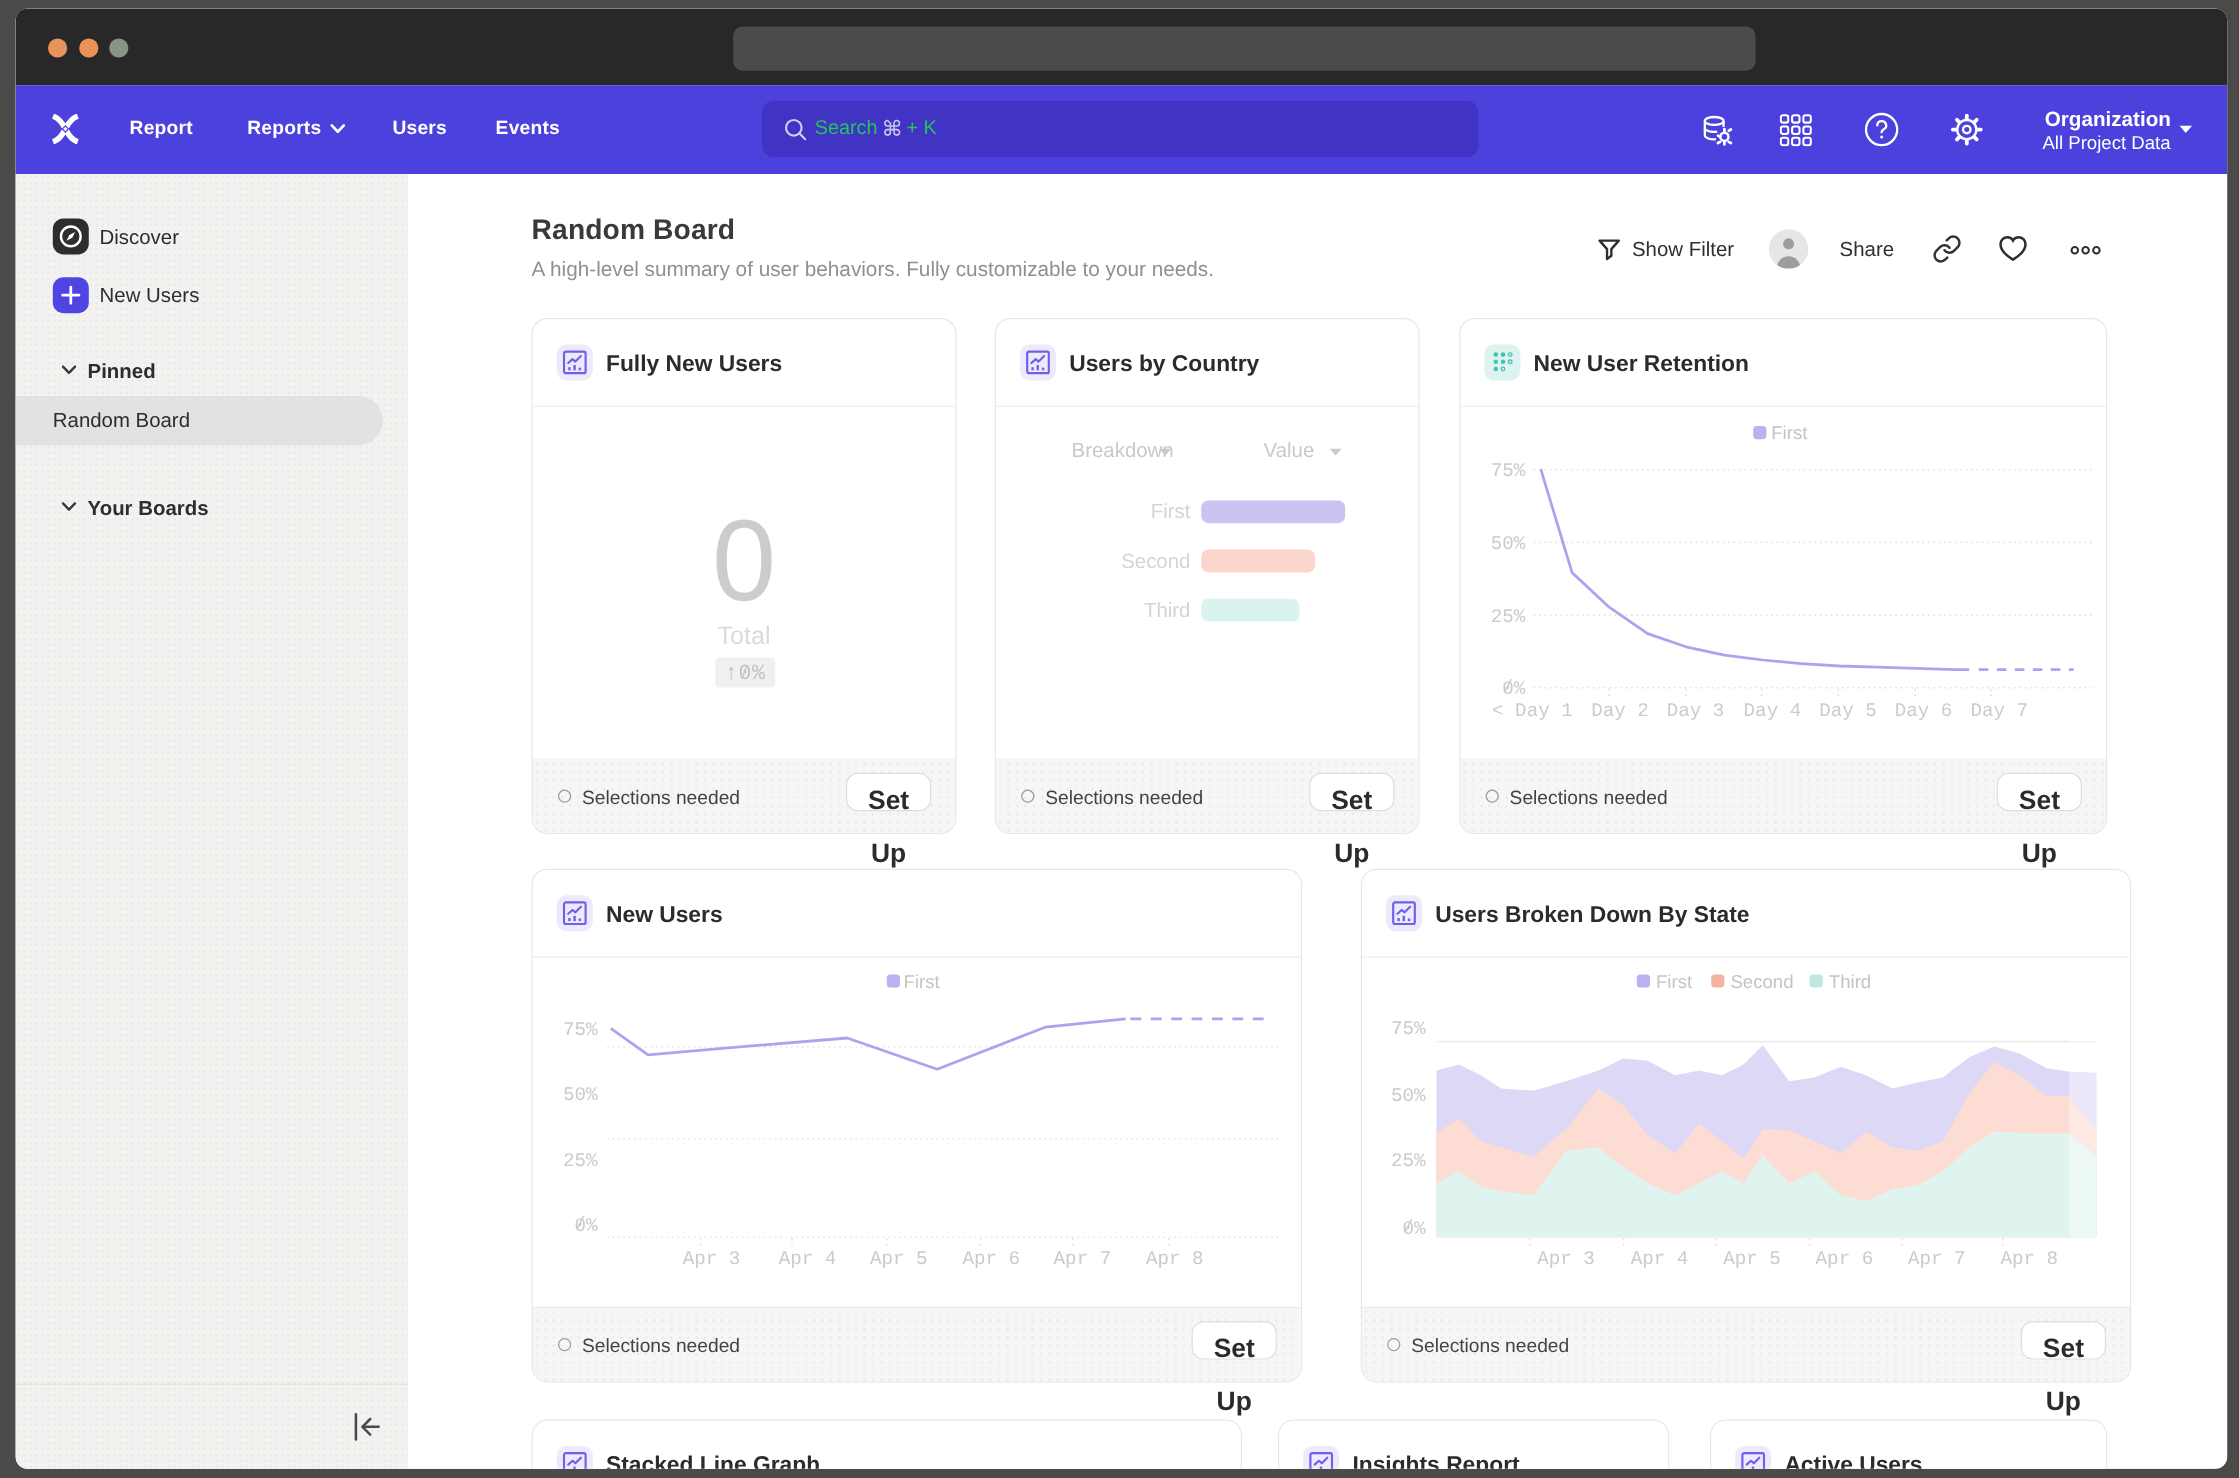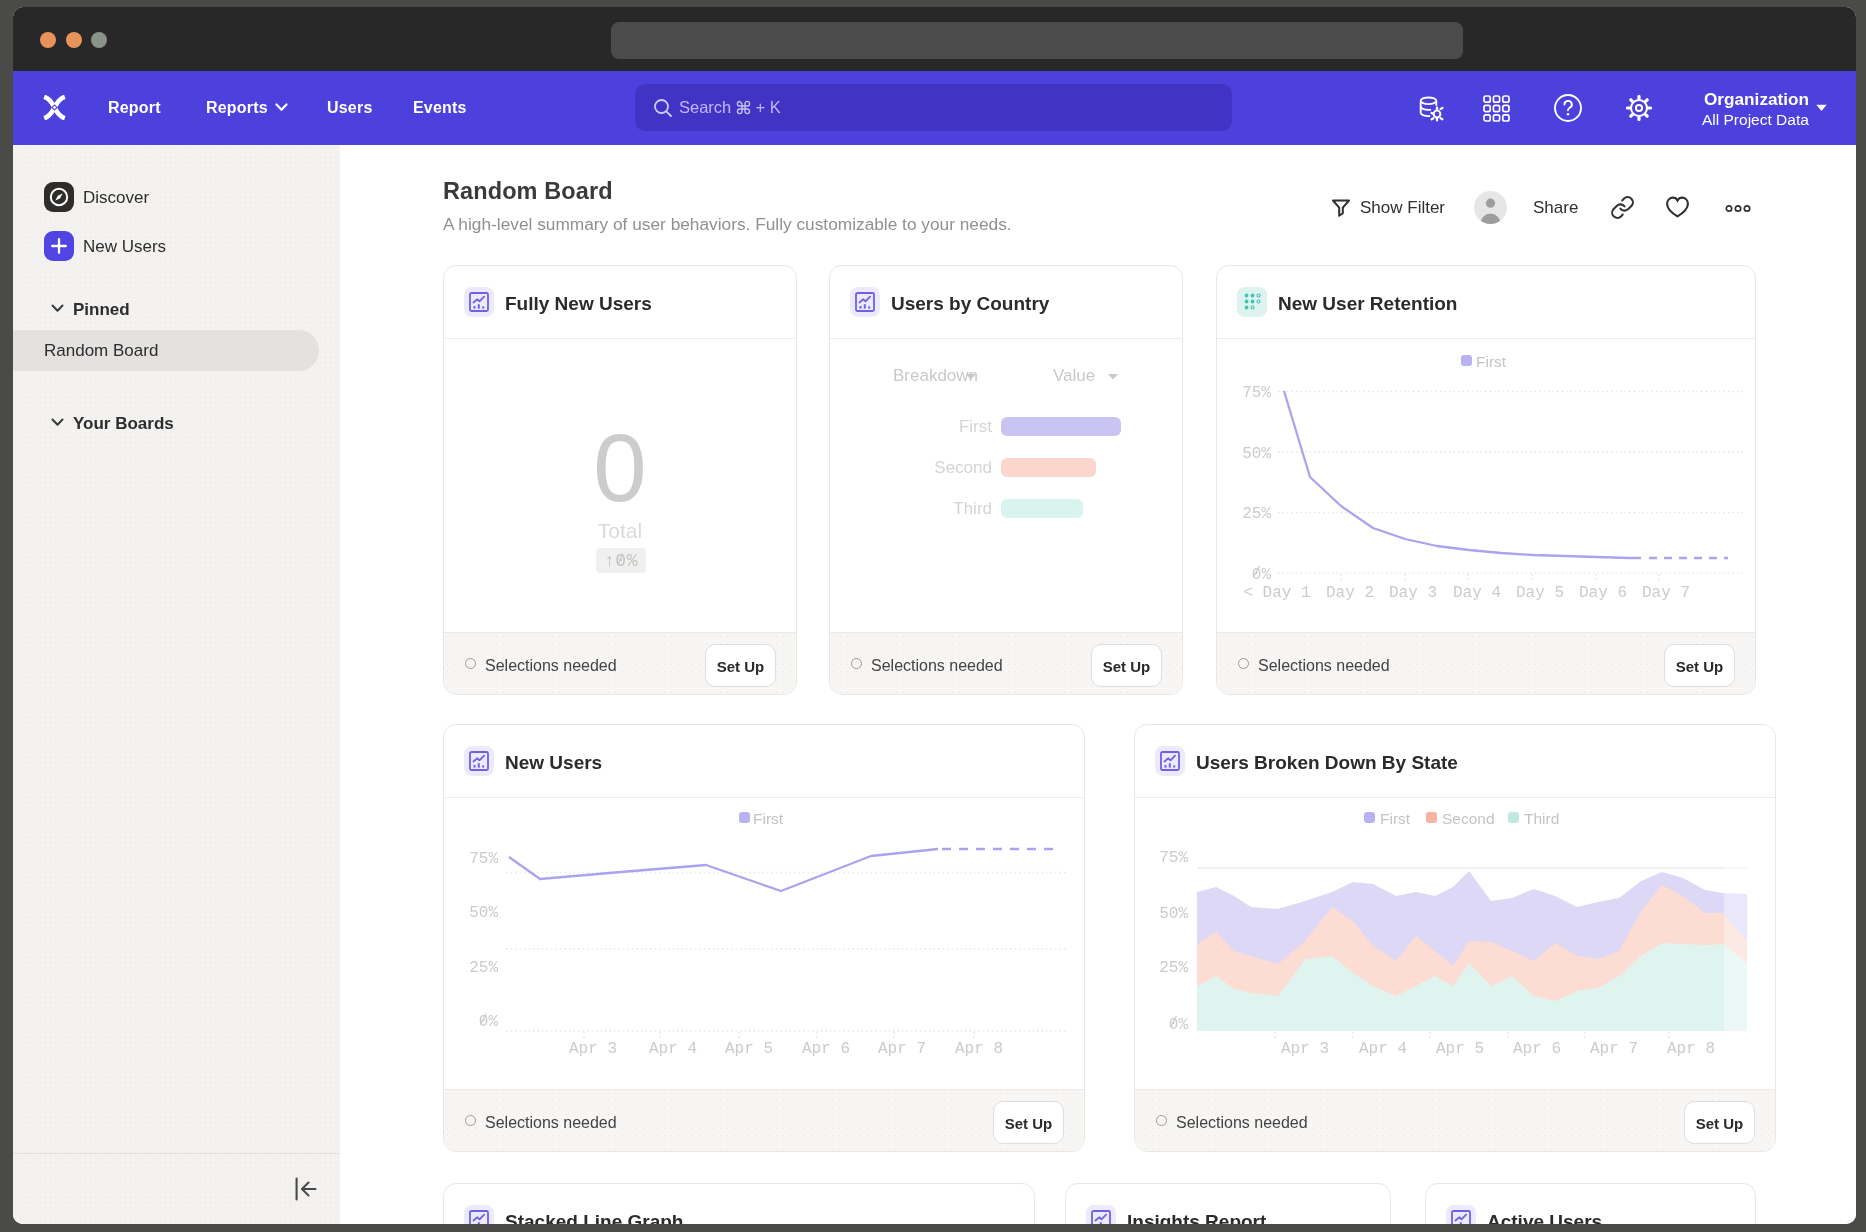--- a/index.html
+++ b/index.html
@@ -7,21 +7,21 @@
   .abs{position:absolute;}
   #win{position:absolute;left:13px;top:7px;width:1843px;height:1217px;border-radius:10px;overflow:hidden;background:#fff;}
   
   #titlebar{position:absolute;left:0;top:0;width:100%;height:64px;background:#282828;}
   .tdot{position:absolute;top:25px;width:16px;height:16px;border-radius:50%;}
   #urlpill{position:absolute;left:598px;top:15px;width:852px;height:37px;border-radius:8px;background:#4b4b4b;}
   
   #nav{position:absolute;left:0;top:64px;width:100%;height:74px;background:#4c41dd;}
   .navitem{position:absolute;top:0;height:74px;line-height:74px;color:#fff;font-size:16px;font-weight:600;letter-spacing:.2px;}
   #search{position:absolute;left:622px;top:13px;width:597px;height:47px;border-radius:10px;background:#4134c4;}
-  #search .ph{position:absolute;left:44px;top:0;height:45px;line-height:47px;color:#c4b5fd;font-size:16.5px;font-weight:500;}
+  #search .ph{position:absolute;left:44px;top:0;height:45px;line-height:47px;color:#22c55e;font-size:16.5px;font-weight:500;}
   .orgname{position:absolute;left:1691px;top:18px;color:#fff;font-size:17.2px;font-weight:700;white-space:nowrap;}
   .orgsub{position:absolute;left:1689px;top:40px;color:#fff;font-size:15.5px;font-weight:500;white-space:nowrap;}
   
   #bodyarea{position:absolute;left:0;top:138px;width:100%;height:1079px;background:#fff;}
   #sidebar{position:absolute;left:0;top:0;width:327px;height:100%;background:#f3f2f0;
     background-image:radial-gradient(circle,#eae8e5 0.7px,rgba(0,0,0,0) 0.95px);background-size:5px 5px;}
   .sideitem{position:absolute;color:#2d2d2d;font-size:17px;font-weight:500;white-space:nowrap;}
   .sideicon{position:absolute;left:31px;width:30px;height:30px;border-radius:9px;}
   #selpill{position:absolute;left:0;top:185px;width:306px;height:41px;border-radius:0 21px 21px 0;background:#e4e2e0;}
   #sfootline{position:absolute;left:0;top:1008px;width:327px;height:1px;background:#e2e0de;}
@@ -32,22 +32,22 @@
   .hctrl{position:absolute;font-size:17px;font-weight:500;color:#2f2f2f;white-space:nowrap;}
   
   .card{position:absolute;background:#fff;border:1px solid #e9e7e6;border-radius:13px;box-sizing:border-box;}
   .chead{position:absolute;left:0;top:0;right:0;height:72px;border-bottom:1px solid #efedec;}
   .cicon{position:absolute;left:20px;top:21px;width:30px;height:30px;border-radius:8px;background:#eceafc;}
   .ctitle{position:absolute;left:61px;top:2px;height:72px;line-height:72px;font-size:19px;font-weight:700;color:#2b2b2b;white-space:nowrap;}
   .cfoot{position:absolute;left:0;right:0;bottom:0;height:61px;background:#f7f6f5;border-top:1px solid #eceae9;border-radius:0 0 12px 12px;
     background-image:radial-gradient(circle,#eae8e6 0.75px,rgba(0,0,0,0) 1px);background-size:7px 7px;}
   .selneed{position:absolute;left:41px;top:2px;height:61px;line-height:61px;font-size:16px;color:#434343;}
   .selcirc{position:absolute;left:21px;top:25px;width:11px;height:11px;border-radius:50%;border:1.6px solid #9a9a9a;box-sizing:border-box;}
-  .setup{position:absolute;right:20px;top:11px;width:71px;height:43px;background:#fff;border:1px solid #dfdedc;border-radius:10px;
-    text-align:center;line-height:44px;font-size:15px;font-weight:700;color:#2b2b2b;box-sizing:border-box;}
+  .setup{position:absolute;right:20px;top:11px;width:71px;height:32px;background:#fff;border:1px solid #dfdedc;border-radius:10px;
+    text-align:center;line-height:44px;font-size:22px;font-weight:700;color:#2b2b2b;box-sizing:border-box;}
   .legend{position:absolute;font-size:15.5px;font-weight:500;color:#c4c4c4;white-space:nowrap;}
   .lgsq{position:absolute;width:11px;height:11px;border-radius:3px;}
   .mono{font-family:"Liberation Mono",monospace;}
   .slz{position:relative;display:inline-block;}
   .slz::after{content:"";position:absolute;left:calc(50% - 0.7px);top:3.5px;height:11.5px;width:1.3px;background:currentColor;transform:rotate(20deg);}
 </style>
 </head>
 <body>
 <div id="win">
 

